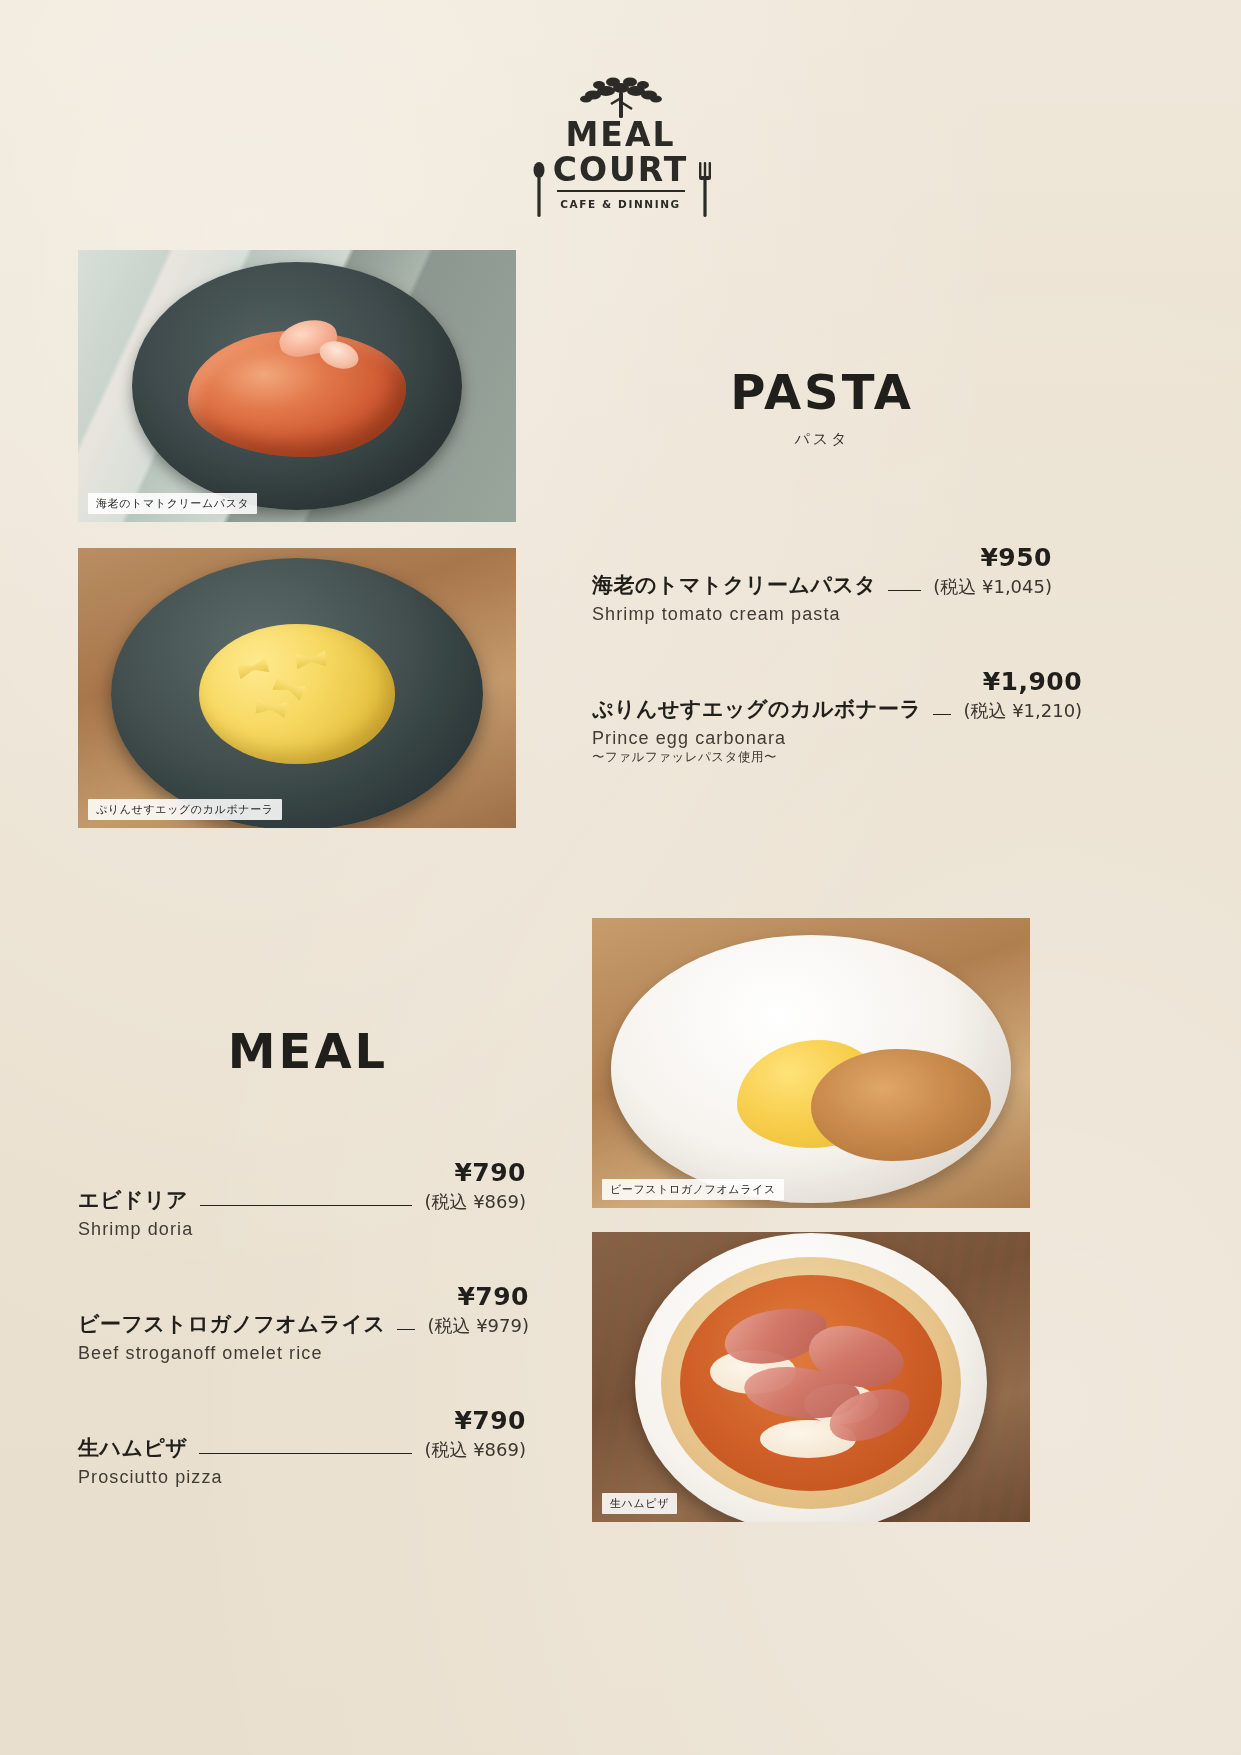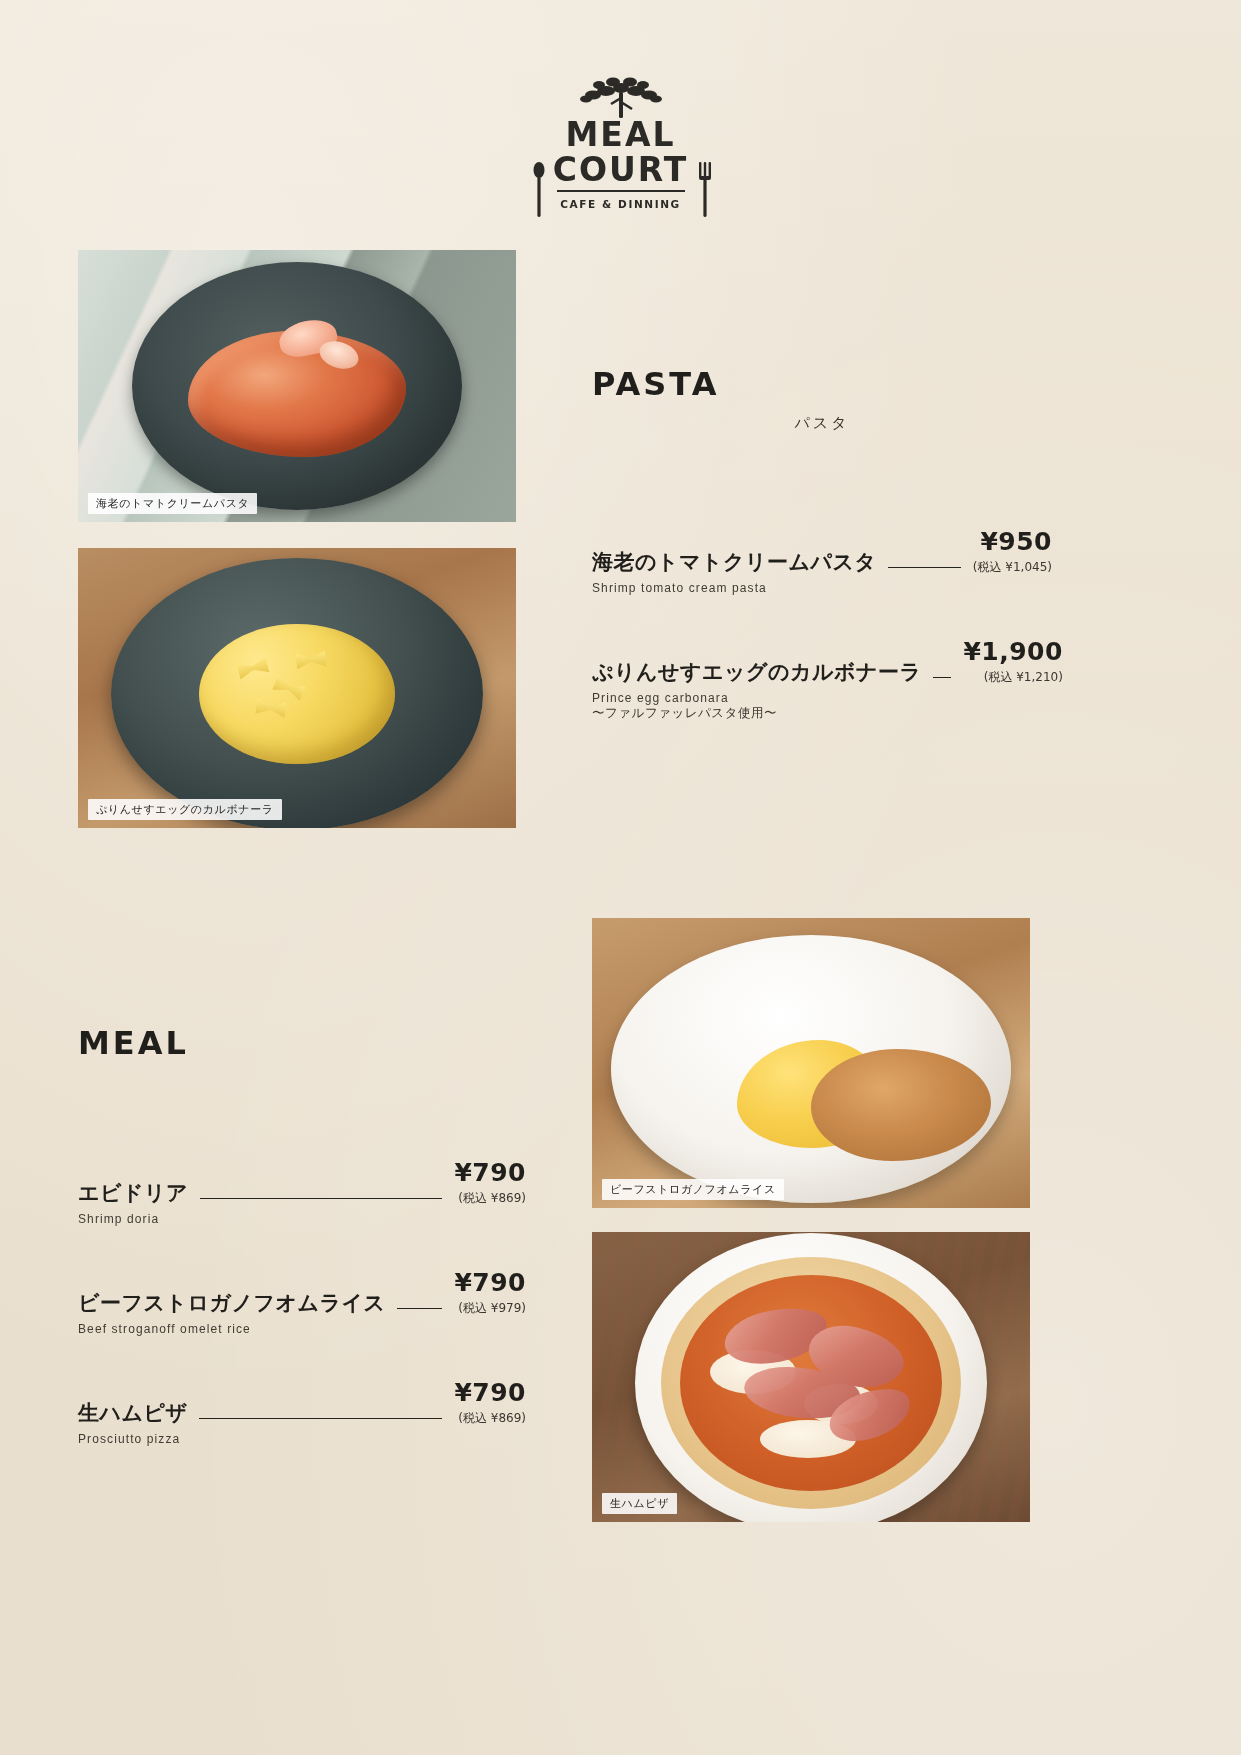--- a/index.html
+++ b/index.html
@@ -79,24 +79,24 @@
     width: 12px;
     height: 58px;
   }
   .util-left { left: 6px; }
   .util-right { right: 6px; }
 
   
   .sec-title {
     font-family: "DejaVu Sans", sans-serif;
     font-weight: bold;
-    font-size: 32px;
+    font-size: 48px;
     letter-spacing: 3px;
     color: #211f1c;
-    text-align: left;
+    text-align: center;
     line-height: 1;
   }
   .sec-sub {
     font-family: "DejaVu Sans", sans-serif;
     font-size: 15px;
     letter-spacing: 3px;
     color: #3a342c;
     text-align: center;
     margin-top: 14px;
   }
@@ -130,27 +130,27 @@
   .mi-price {
     font-family: "DejaVu Sans", sans-serif;
     font-weight: bold;
     font-size: 25px;
     letter-spacing: 0.5px;
     color: #211f1c;
     line-height: 1;
   }
   .mi-tax {
     font-family: "DejaVu Sans", sans-serif;
-    font-size: 12px;
+    font-size: 18px;
     color: #3b362f;
     margin-top: 5px;
   }
   .mi-en {
     font-family: "Liberation Sans", sans-serif;
-    font-size: 12px;
+    font-size: 18px;
     letter-spacing: 1.1px;
     color: #413b33;
     margin-top: 5px;
   }
   .mi-note {
     font-family: "DejaVu Sans", sans-serif;
     font-size: 12.5px;
     letter-spacing: 0.5px;
     color: #3b362f;
   }

